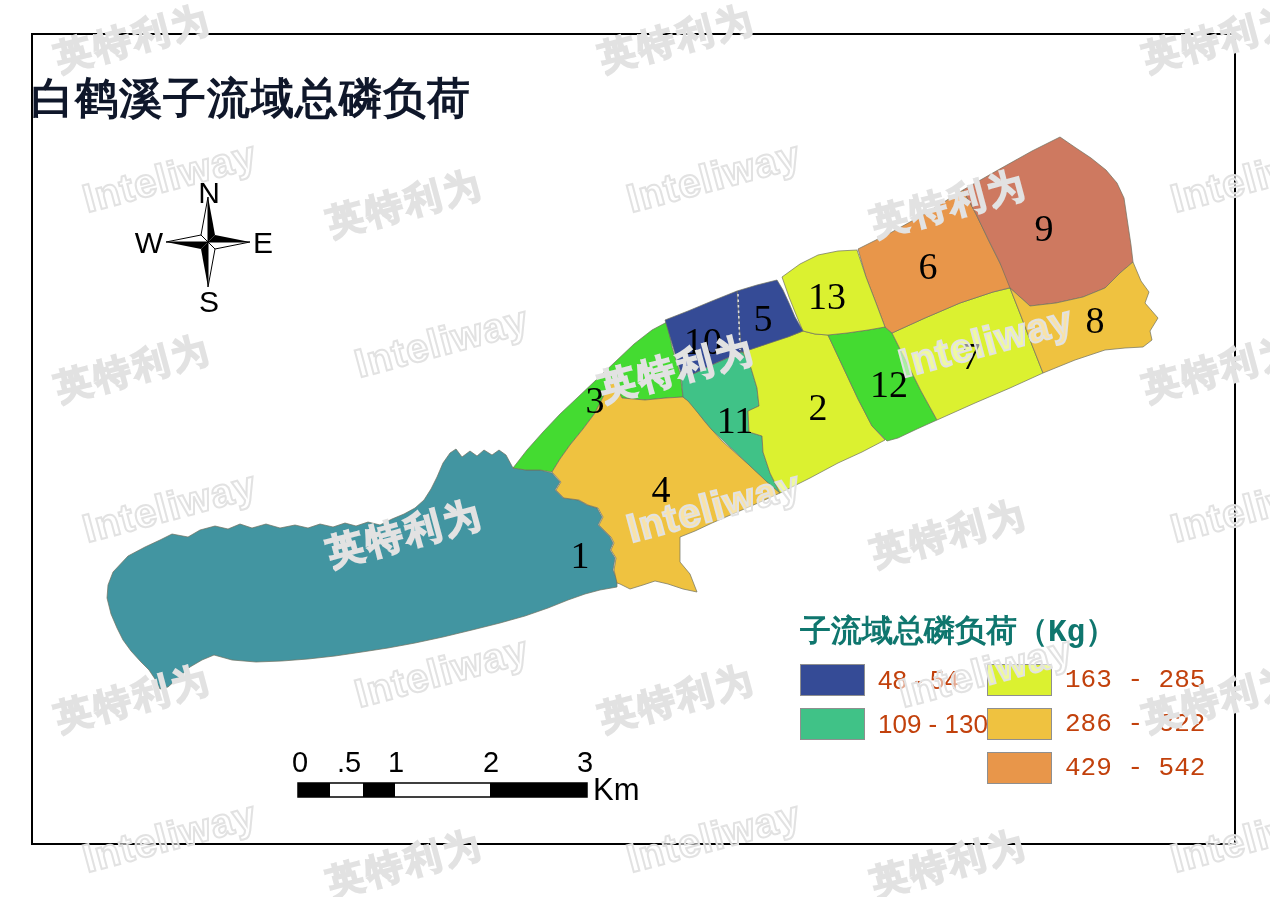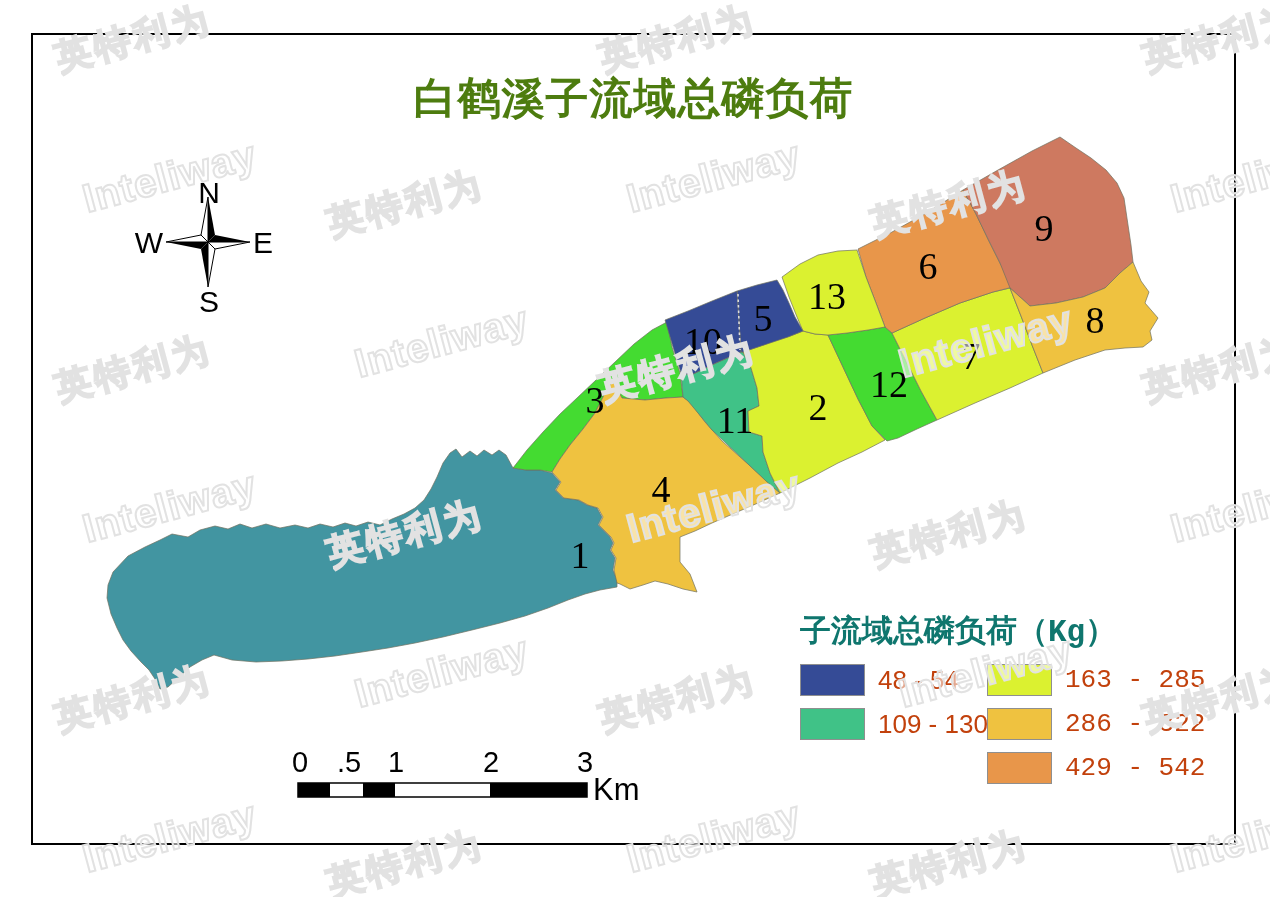--- a/index.html
+++ b/index.html
@@ -1,22 +1,22 @@
 <!DOCTYPE html>
 <html><head>
 <meta charset="utf-8">
 <style>
   html,body{margin:0;padding:0;background:#fff;}
   #stage{position:relative;width:1270px;height:897px;background:#fff;overflow:hidden;
          font-family:"Liberation Sans","DejaVu Sans",sans-serif;}
   #map-frame{position:absolute;left:31px;top:33px;width:1205px;height:812px;
              border:2px solid #000;box-sizing:border-box;background:#fff;}
-  #map-title{position:absolute;left:31px;top:70px;width:1205px;text-align:center;
+  #map-title{position:absolute;left:31px;top:70px;width:1205px;text-align:left;
              font-family:"Liberation Serif","DejaVu Serif",serif;font-weight:bold;
-             font-size:43px;color:#4d7c0f;letter-spacing:1px;z-index:3;}
+             font-size:43px;color:#0f172a;letter-spacing:1px;z-index:3;}
   #map-svg{position:absolute;left:0;top:0;z-index:2;}
   
   #legend{position:absolute;z-index:3;}
   #legend-title{position:absolute;left:800px;top:610px;
                 font-family:Liberation Mono, monospace;
                 font-weight:bold;font-size:31px;color:#0f766e;white-space:nowrap;}
   .legend-col{position:absolute;top:664px;display:flex;flex-direction:column;gap:12px;}
   #legend-col-1{left:800px;}
   #legend-col-2{left:987px;font-family:Liberation Mono, monospace;}
   .legend-row{display:flex;align-items:center;gap:13px;height:32px;}

